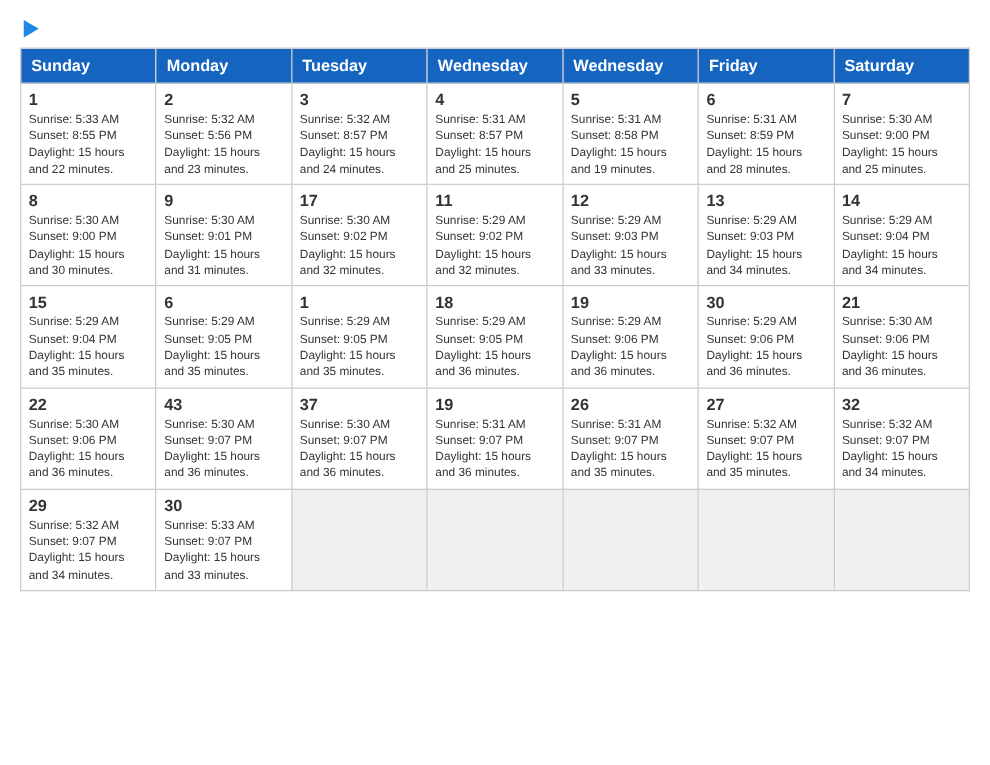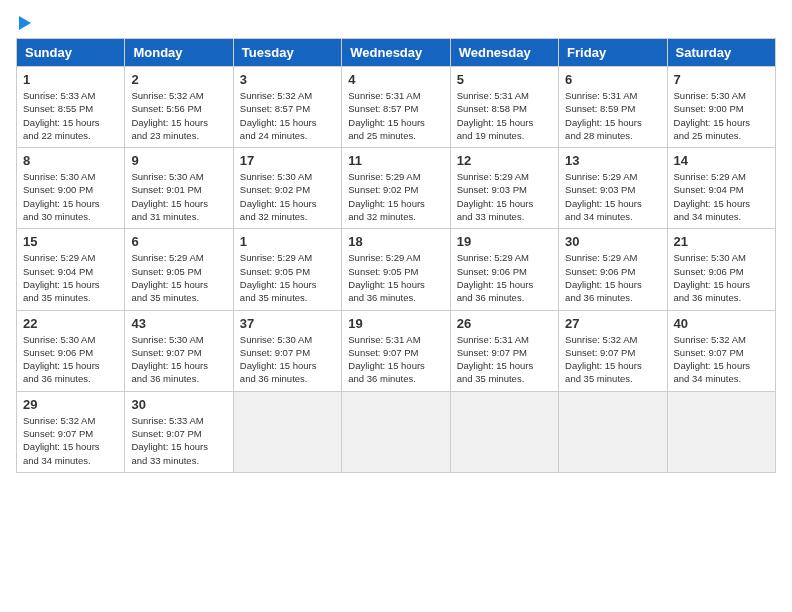--- a/index.html
+++ b/index.html
@@ -284,21 +284,21 @@
           <div class="cell-text">and 35 minutes.</div>
         </td>
         <td>
           <span class="day-number">27</span>
           <div class="cell-text">Sunrise: 5:32 AM</div>
           <div class="cell-text">Sunset: 9:07 PM</div>
           <div class="cell-text">Daylight: 15 hours</div>
           <div class="cell-text">and 35 minutes.</div>
         </td>
         <td>
-          <span class="day-number">40</span>
+          <span class="day-number">32</span>
           <div class="cell-text">Sunrise: 5:32 AM</div>
           <div class="cell-text">Sunset: 9:07 PM</div>
           <div class="cell-text">Daylight: 15 hours</div>
           <div class="cell-text">and 34 minutes.</div>
         </td>
       </tr>
       <tr>
         <td>
           <span class="day-number">29</span>
           <div class="cell-text">Sunrise: 5:32 AM</div>

